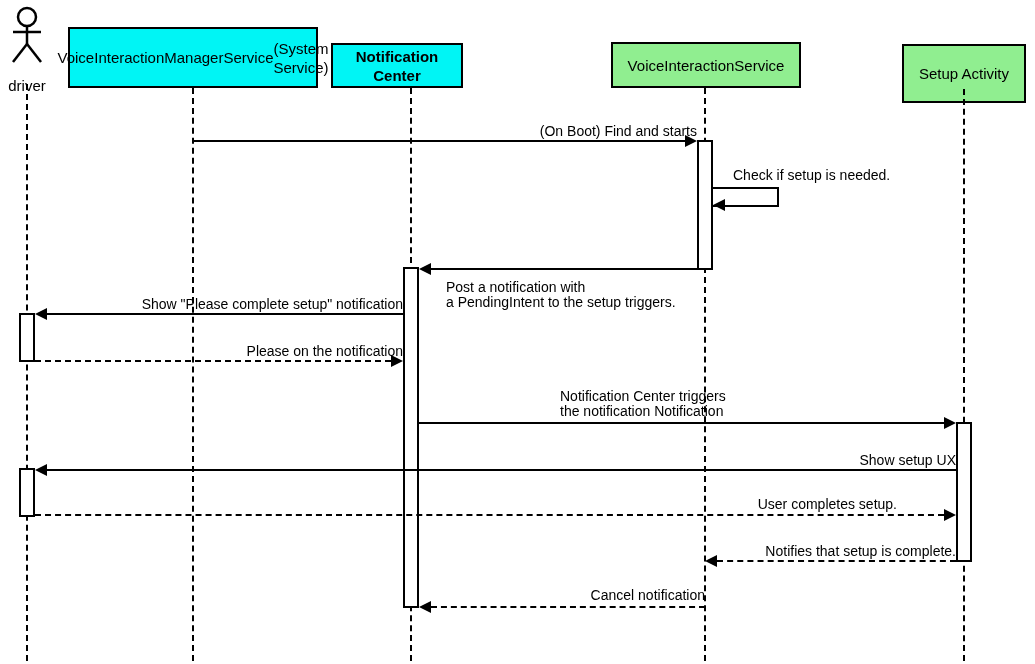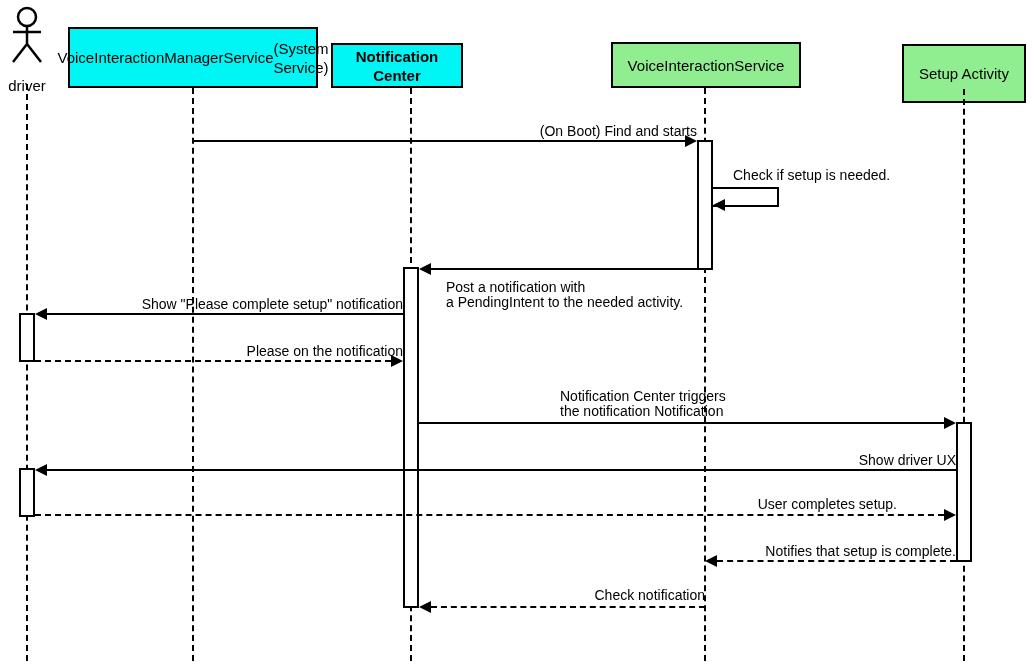--- a/index.html
+++ b/index.html
@@ -70,49 +70,49 @@
   <div class="mlabel center" style="left:193px;top:124px;width:504px;">(On Boot) Find and starts</div>
   <div class="mline" style="left:193px;top:140px;width:492px;"></div>
   <div class="arrow right" style="left:685px;top:135px;"></div>
 
   <div class="mlabel" style="left:733px;top:168px;">Check if setup is needed.</div>
   <div class="selfloop" style="left:713px;top:187px;width:66px;height:20px;"></div>
   <div class="arrow left" style="left:713px;top:199px;"></div>
 
   <div class="mlabel" style="left:446px;top:236px;margin-top:44px;">
     <div>Post a notification with</div>
-    <div>a PendingIntent to the needed activity.</div>
+    <div>a PendingIntent to the setup triggers.</div>
   </div>
   <div class="mline" style="left:431px;top:268px;width:266px;"></div>
   <div class="arrow left" style="left:419px;top:263px;"></div>
 
   <div class="mlabel center" style="left:35px;top:297px;width:368px;">Show "Please complete setup" notification</div>
   <div class="mline" style="left:47px;top:313px;width:356px;"></div>
   <div class="arrow left" style="left:35px;top:308px;"></div>
 
   <div class="mlabel center" style="left:35px;top:344px;width:368px;">Please on the notification</div>
   <div class="mline dashed" style="left:35px;top:360px;width:356px;"></div>
   <div class="arrow right" style="left:391px;top:355px;"></div>
 
   <div class="mlabel" style="left:560px;top:389px;">
     <div>Notification Center triggers</div>
     <div>the notification Notification</div>
   </div>
   <div class="mline" style="left:419px;top:422px;width:525px;"></div>
   <div class="arrow right" style="left:944px;top:417px;"></div>
 
-  <div class="mlabel center" style="left:35px;top:453px;width:921px;">Show driver UX</div>
+  <div class="mlabel center" style="left:35px;top:453px;width:921px;">Show setup UX</div>
   <div class="mline" style="left:47px;top:469px;width:909px;"></div>
   <div class="arrow left" style="left:35px;top:464px;"></div>
 
   <div class="mlabel center" style="left:24px;top:497px;width:873px;">User completes setup.</div>
   <div class="mline dashed" style="left:35px;top:514px;width:909px;"></div>
   <div class="arrow right" style="left:944px;top:509px;"></div>
 
   <div class="mlabel center" style="left:705px;top:544px;width:251px;">Notifies that setup is complete.</div>
   <div class="mline dashed" style="left:717px;top:560px;width:239px;"></div>
   <div class="arrow left" style="left:705px;top:555px;"></div>
 
-  <div class="mlabel center" style="left:419px;top:588px;width:286px;">Check notification</div>
+  <div class="mlabel center" style="left:419px;top:588px;width:286px;">Cancel notification</div>
   <div class="mline dashed" style="left:431px;top:606px;width:274px;"></div>
   <div class="arrow left" style="left:419px;top:601px;"></div>
 
 </div>
 
 </body></html>

